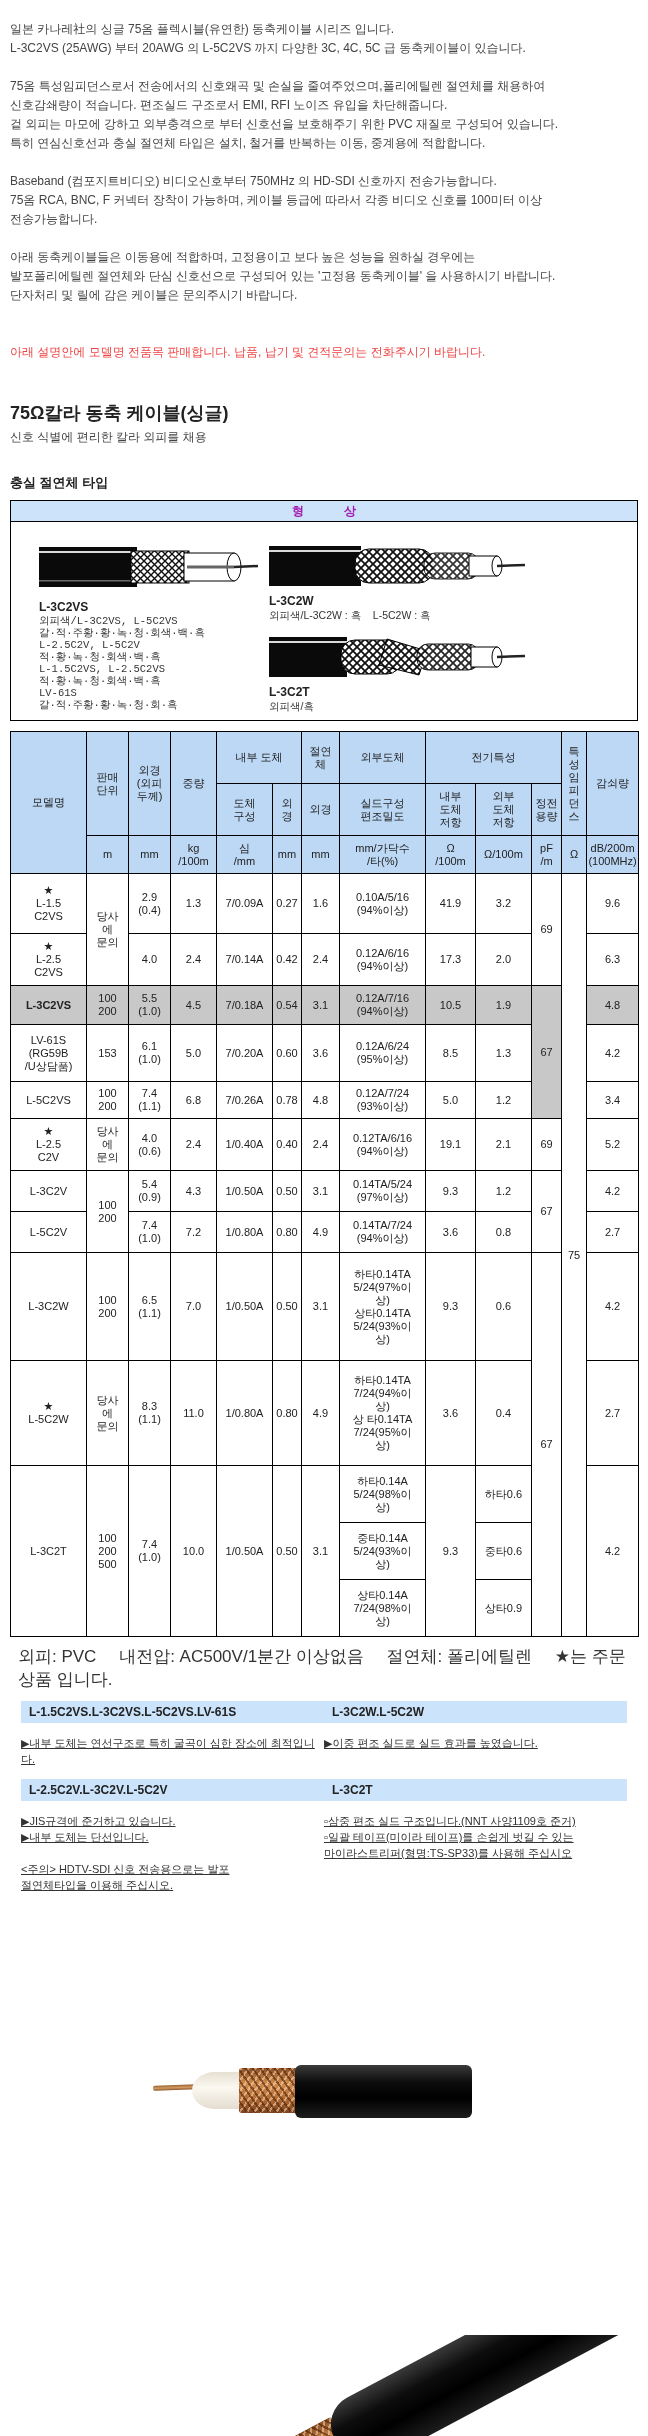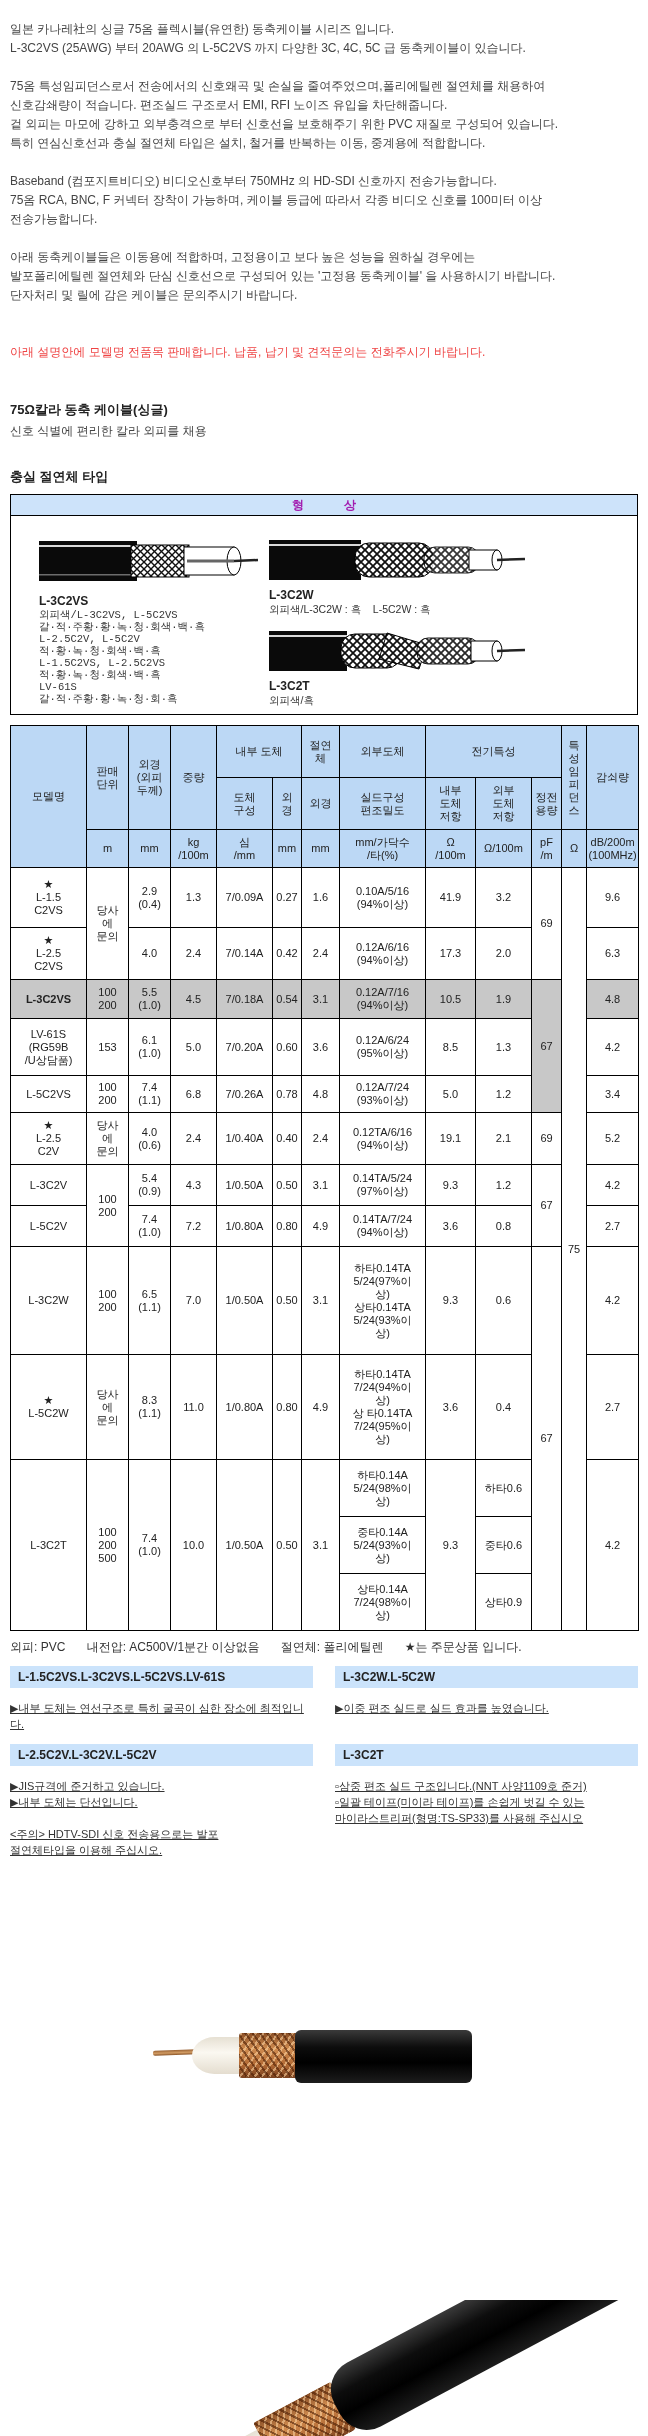--- a/index.html
+++ b/index.html
@@ -1,20 +1,20 @@
 <!DOCTYPE html>
 <html><head>
 <meta charset="utf-8">
 <style>
   html,body{margin:0;padding:0;background:#fff;}
   body{width:648px;font-family:"Liberation Sans","DejaVu Sans",sans-serif;color:#444;}
   .wrap{width:628px;margin:0 auto;padding-top:20px;}
   .para{font-size:12px;line-height:19px;white-space:pre-line;margin:0 0 19px 0;}
   .notice{color:#ef4444;font-size:12px;line-height:18px;margin:38px 0 0 0;}
-  .sec-title{font-size:13px;font-weight:bold;color:#222;margin:40px 0 4px 0;}
+  .sec-title{font-size:18px;font-weight:bold;color:#222;margin:40px 0 4px 0;}
   .sec-sub{font-size:12px;color:#444;margin:0 0 28px 0;}
   .type-title{font-size:13px;font-weight:bold;color:#222;margin:0 0 8px 0;}
 
   
   .shape-table{border:1px solid #000;background:#fff;}
   .shape-head{background:#cde3fa;border-bottom:1px solid #000;height:20px;
     text-align:center;font-size:12px;font-weight:bold;color:#a21caf;line-height:20px;white-space:pre;}
   .shape-body{position:relative;height:198px;}
   .shape-col-left{position:absolute;left:28px;top:18px;width:225px;}
   .shape-col-right{position:absolute;left:258px;top:18px;width:360px;}
@@ -30,25 +30,25 @@
   table.spec th{background:#bcd8f5;font-weight:normal;}
   table.spec td{background:#fff;}
   tr.gray td{background:#c8c8c8;}
   td.model{text-align:left;padding-left:4px;background:#fff;}
   tr.gray td.model{background:#c8c8c8;font-weight:bold;}
   td.vimp{font-size:11px;}
   th.vert{white-space:pre-line;line-height:11.5px;padding:0;}
   td.cap-split{background:linear-gradient(to bottom,#c8c8c8 0 29.3%,#ffffff 29.3%);}
   td.imp-split{background:linear-gradient(to bottom,#ffffff 0 14.7%,#c8c8c8 14.7% 19.8%,#ffffff 19.8%);}
 
-  .footnote{font-size:12px;color:#333;margin:8px 0 10px 0;}
+  .footnote{font-size:17px;color:#333;margin:8px 0 10px 8px;}
   .footnote span{margin-right:18px;}
 
   
-  .feat-grid{display:flex;flex-wrap:wrap;justify-content:space-between;}
+  .feat-grid{display:flex;flex-wrap:wrap;justify-content:center;}
   .feat{width:303px;margin-bottom:12px;}
   .feat-bar{background:#cbe3fb;height:22px;line-height:22px;padding-left:8px;
     font-size:12px;font-weight:bold;color:#222;}
   .feat-text{font-size:11px;line-height:16px;color:#333;margin-top:12px;white-space:pre-line;text-decoration:underline;}
 
   
   .photo{position:relative;background:#fff;overflow:hidden;}
   .photo1{height:290px;margin-top:140px;}
   .photo2{height:246px;}
   .jacket{position:absolute;border-radius:6px;

